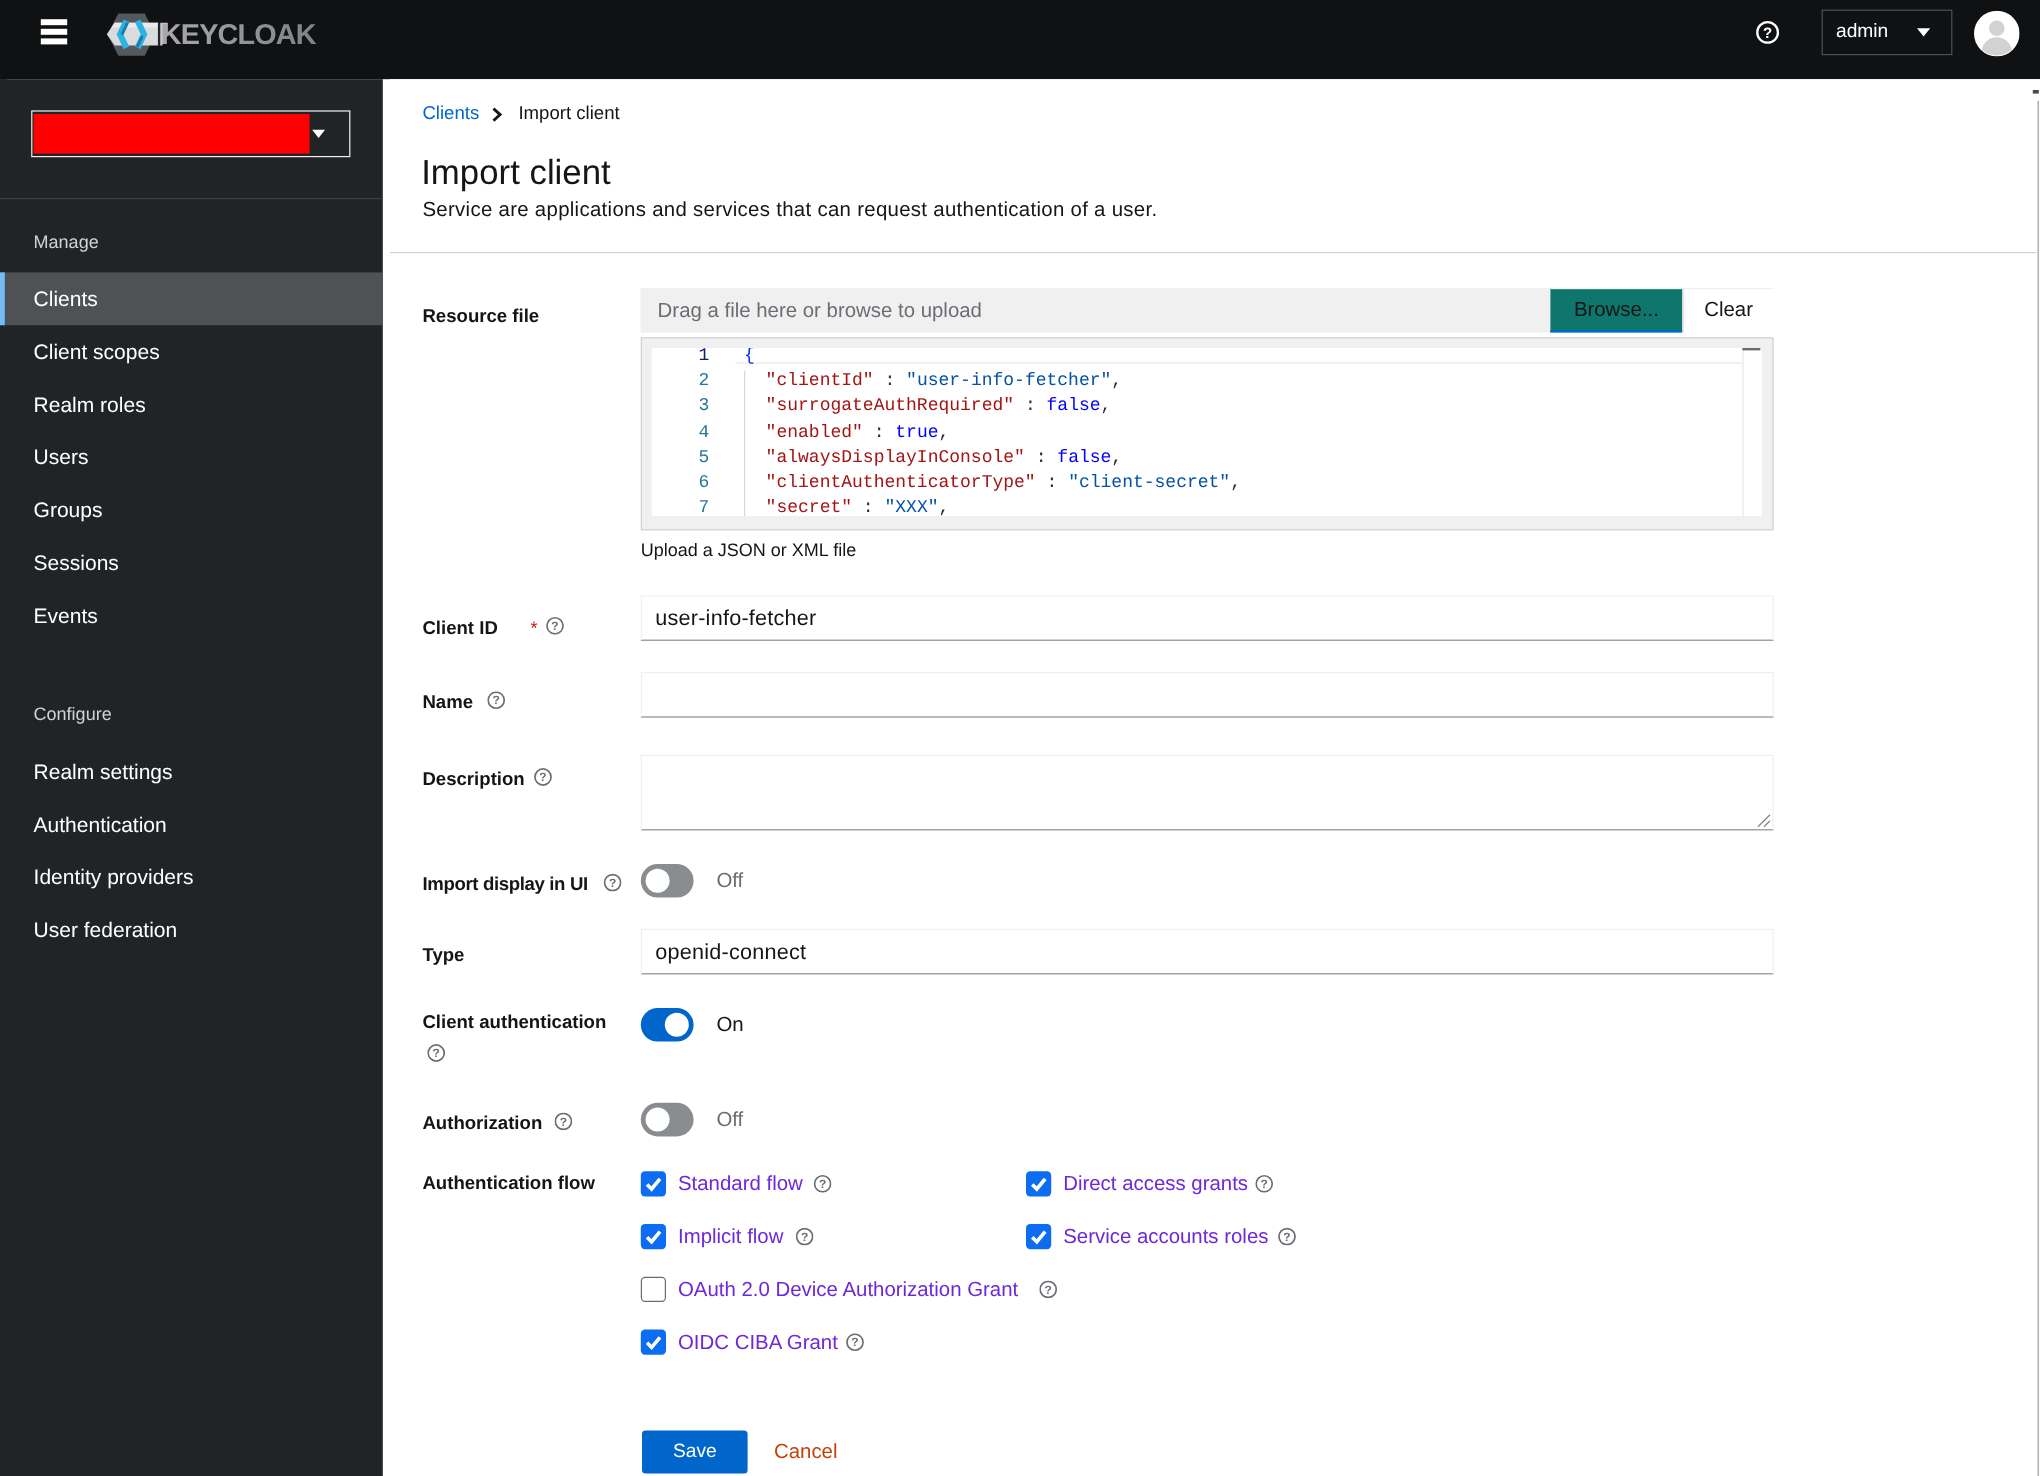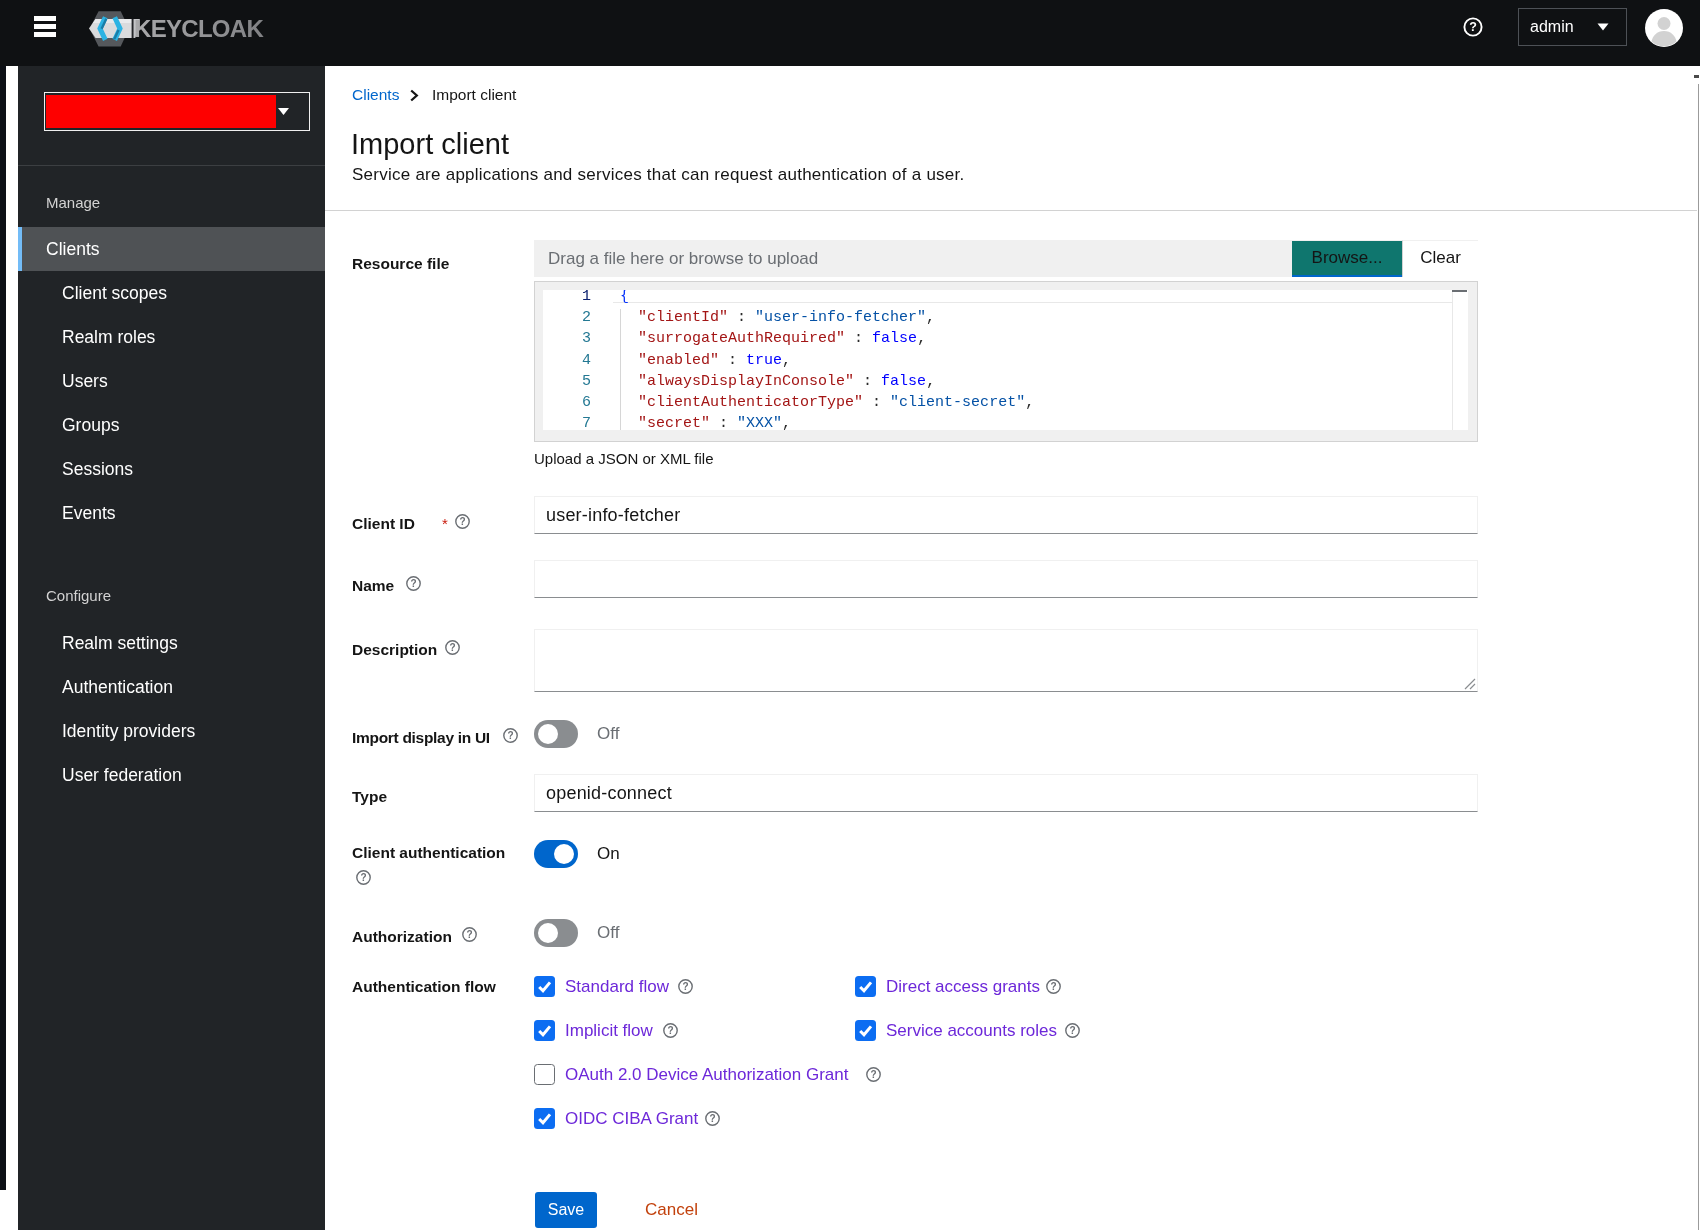--- a/index.html
+++ b/index.html
@@ -8,22 +8,22 @@
   #page { position:relative; width:1700px; height:1230px; background:#fff; }
   .abs { position:absolute; }
 
   
   #masthead { position:absolute; left:0; top:0; width:1700px; height:66px; background:#0f1113; }
 
   
   #strip { position:absolute; left:0; top:66px; width:6px; height:1124px; background:#0d1016; }
 
   
-  #sidebar { position:absolute; left:18px; top:66px; width:319px; height:1164px; background:#212427; }
-  .navrow { position:absolute; left:0; width:319px; height:44px; color:#fff; font-size:17.5px; line-height:44px; padding-left:44px; }
+  #sidebar { position:absolute; left:0; top:66px; width:319px; height:1164px; background:#212427; }
+  .navrow { position:absolute; left:0; width:319px; height:44px; color:#fff; font-size:17.5px; line-height:44px; padding-left:28px; }
   .navrow.sel { background:#4f5255; border-left:4px solid #73bcf7; padding-left:24px; }
   .navhead { position:absolute; left:28px; color:#d2d2d2; font-size:15px; }
 
   
   #content { position:absolute; left:325px; top:66px; width:1375px; height:1164px; background:#fff; }
 
   .lbl { position:absolute; font-size:15.5px; font-weight:bold; color:#151515; }
   .inp { position:absolute; left:209px; width:944px; background:#fff; border:1px solid #f0f0f0; border-bottom:1px solid #8a8d90; font-size:18px; letter-spacing:0.2px; color:#151515; padding-left:11px; }
   .qicon { position:absolute; width:15px; height:15px; }
   .toggle { position:absolute; left:209px; width:44px; height:28px; border-radius:14px; }
@@ -257,19 +257,19 @@
     <div class="cb on" style="left:209px;top:1042px"></div>
     <svg class="abs" style="left:212px;top:1045px" width="15" height="15" viewBox="0 0 15 15">
         <path d="M 2.2,8 L 6,11.8 L 13,3.4" fill="none" stroke="#fff" stroke-width="3"></path>
       </svg>
     <div class="cbl" style="left:240px;top:1043px">OIDC CIBA Grant</div>
     <svg class="qicon" style="left:380px;top:1045px" viewBox="0 0 15 15">
         <circle cx="7.5" cy="7.5" r="6.7" fill="none" stroke="#6a6e73" stroke-width="1.4"></circle>
         <text x="7.5" y="11" text-anchor="middle" font-size="10" font-weight="bold" fill="#6a6e73" font-family="Liberation Sans, sans-serif">?</text>
       </svg>
 
-    <div class="abs" style="left:210px;top:1126px;width:62px;height:36px;background:#0066cc;border-radius:3px;color:#fff;font-size:16px;text-align:center;line-height:36px">Save</div>
+    <div class="abs" style="left:210px;top:1126px;width:88px;height:36px;background:#0066cc;border-radius:3px;color:#fff;font-size:16px;text-align:center;line-height:36px">Save</div>
     <div class="abs" style="left:320px;top:1126px;height:36px;line-height:36px;font-size:17px;color:#c2410c">Cancel</div>
   </div>
 
   <div class="abs" style="left:1697.5px;top:84px;width:1.5px;height:1146px;background:#9b9b9b"></div>
   <div class="abs" style="left:1694px;top:75px;width:5px;height:3px;background:#4a4a4a"></div>
 </div>
 
 </body></html>

